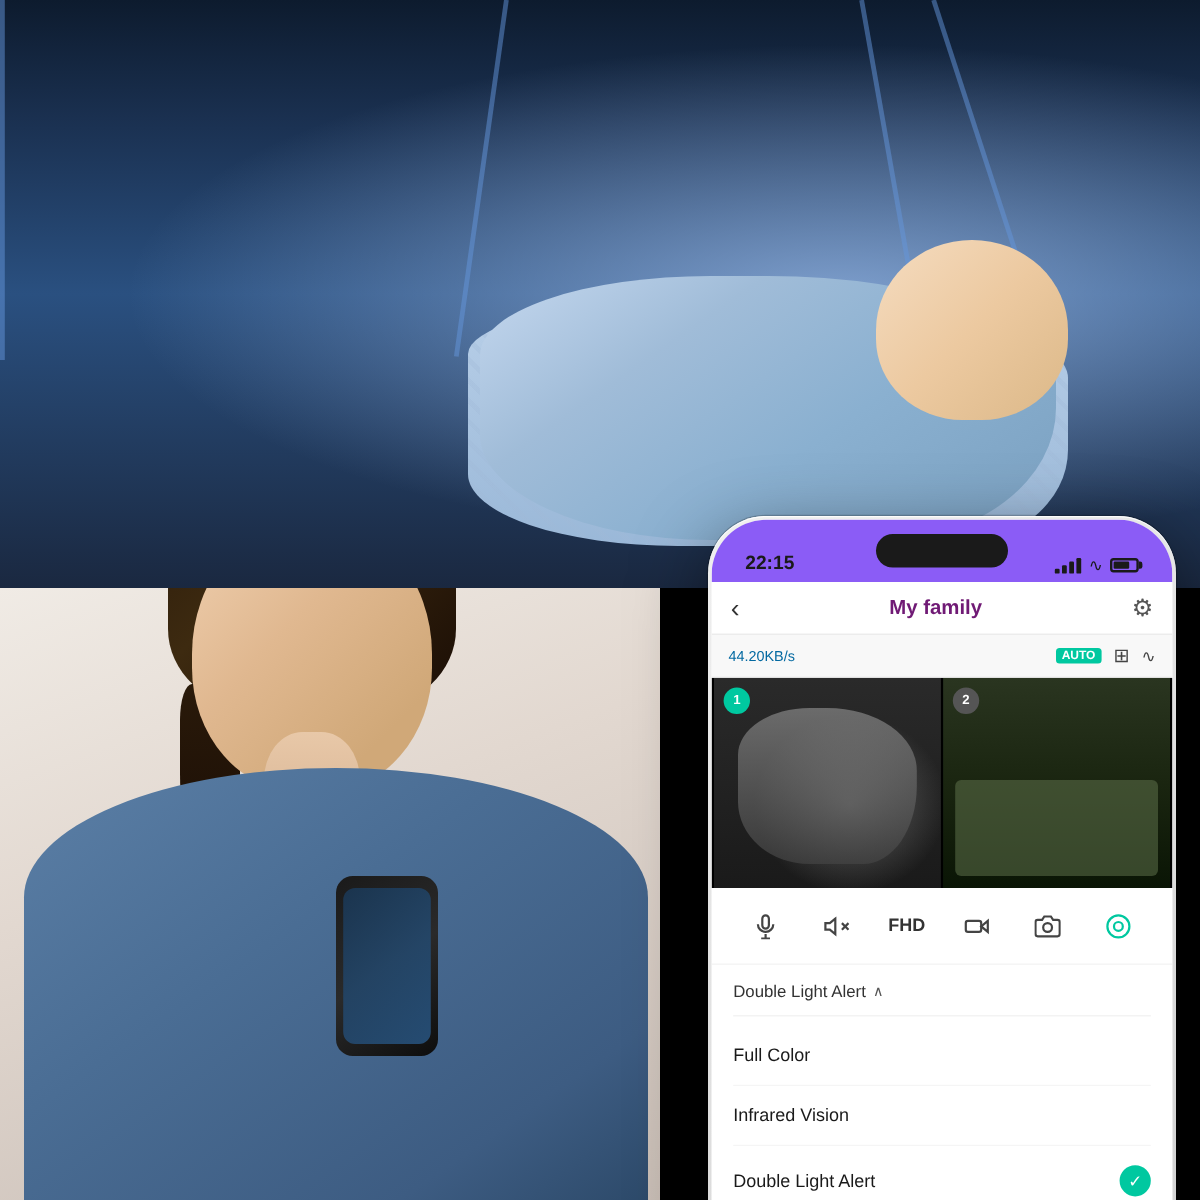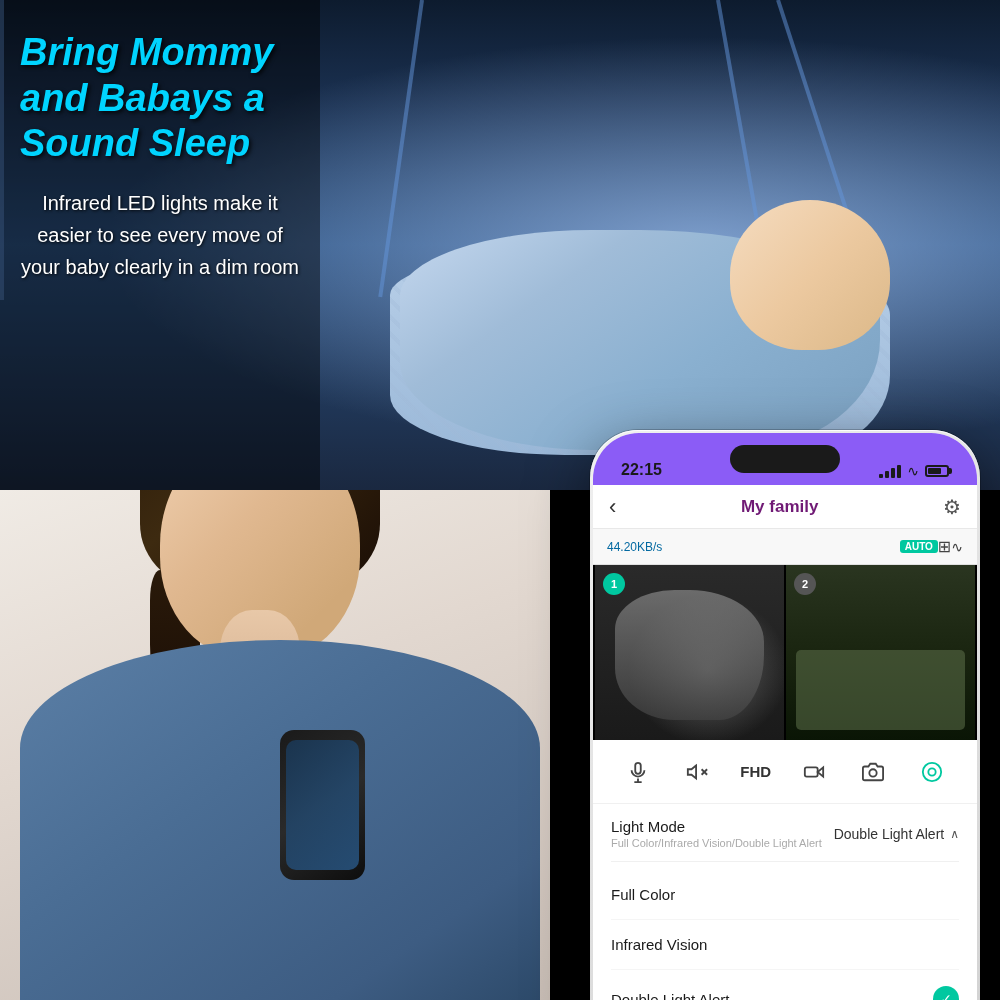--- a/index.html
+++ b/index.html
@@ -396,20 +396,21 @@
     }
 
     .bandwidth-text {
       font-size: 12px;
       color: #0369a1;
     }
 
     .toolbar-icons {
       display: flex;
       align-items: center;
+      gap: 10px;
       margin-left: 12px;
     }
 
     .auto-badge {
       background: #00c8a0;
       color: #fff;
       font-size: 10px;
       font-weight: 700;
       padding: 1px 5px;
       border-radius: 3px;
@@ -623,24 +624,20 @@
   <div class="canopy-line"></div>
   <div class="canopy-line"></div>
   <div class="canopy-line"></div>
 
   <div class="baby-silhouette">
     <div class="blanket-texture"></div>
     <div class="baby-body-shape"></div>
     <div class="baby-head-shape"></div>
   </div>
 
-  <div class="top-text-overlay">
-    <div class="headline-text">Bring Mommy and Babays a Sound Sleep</div>
-    <div class="subtext">Infrared LED lights make it easier to see every move of your baby clearly in a dim room</div>
-  </div>
 </div>
 
 <div class="bottom-section">
 
   <div class="woman-section">
     <div class="woman-bg"></div>
     <div class="woman-hair"></div>
     <div class="woman-hair-side"></div>
     <div class="woman-hair-side-r"></div>
     <div class="woman-face"></div>
@@ -735,24 +732,20 @@
           <div class="ctrl-icon ctrl-icon-active">
             <svg width="22" height="22" viewBox="0 0 24 24" fill="none" stroke="#00c8a0" stroke-width="2">
               <circle cx="12" cy="12" r="10"></circle>
               <circle cx="12" cy="12" r="4"></circle>
             </svg>
           </div>
         </div>
 
         <div class="light-mode-section">
           <div class="light-mode-header">
-            <div class="light-mode-left">
-              <div class="light-mode-title">Light Mode</div>
-              <div class="light-mode-subtitle">Full Color/Infrared Vision/Double Light Alert</div>
-            </div>
             <div class="light-mode-value">
               <span>Double Light Alert</span>
               <span class="chevron-up">∧</span>
             </div>
           </div>
 
           <div class="divider"></div>
 
           <div class="light-option">
             <span class="light-option-label">Full Color</span>

